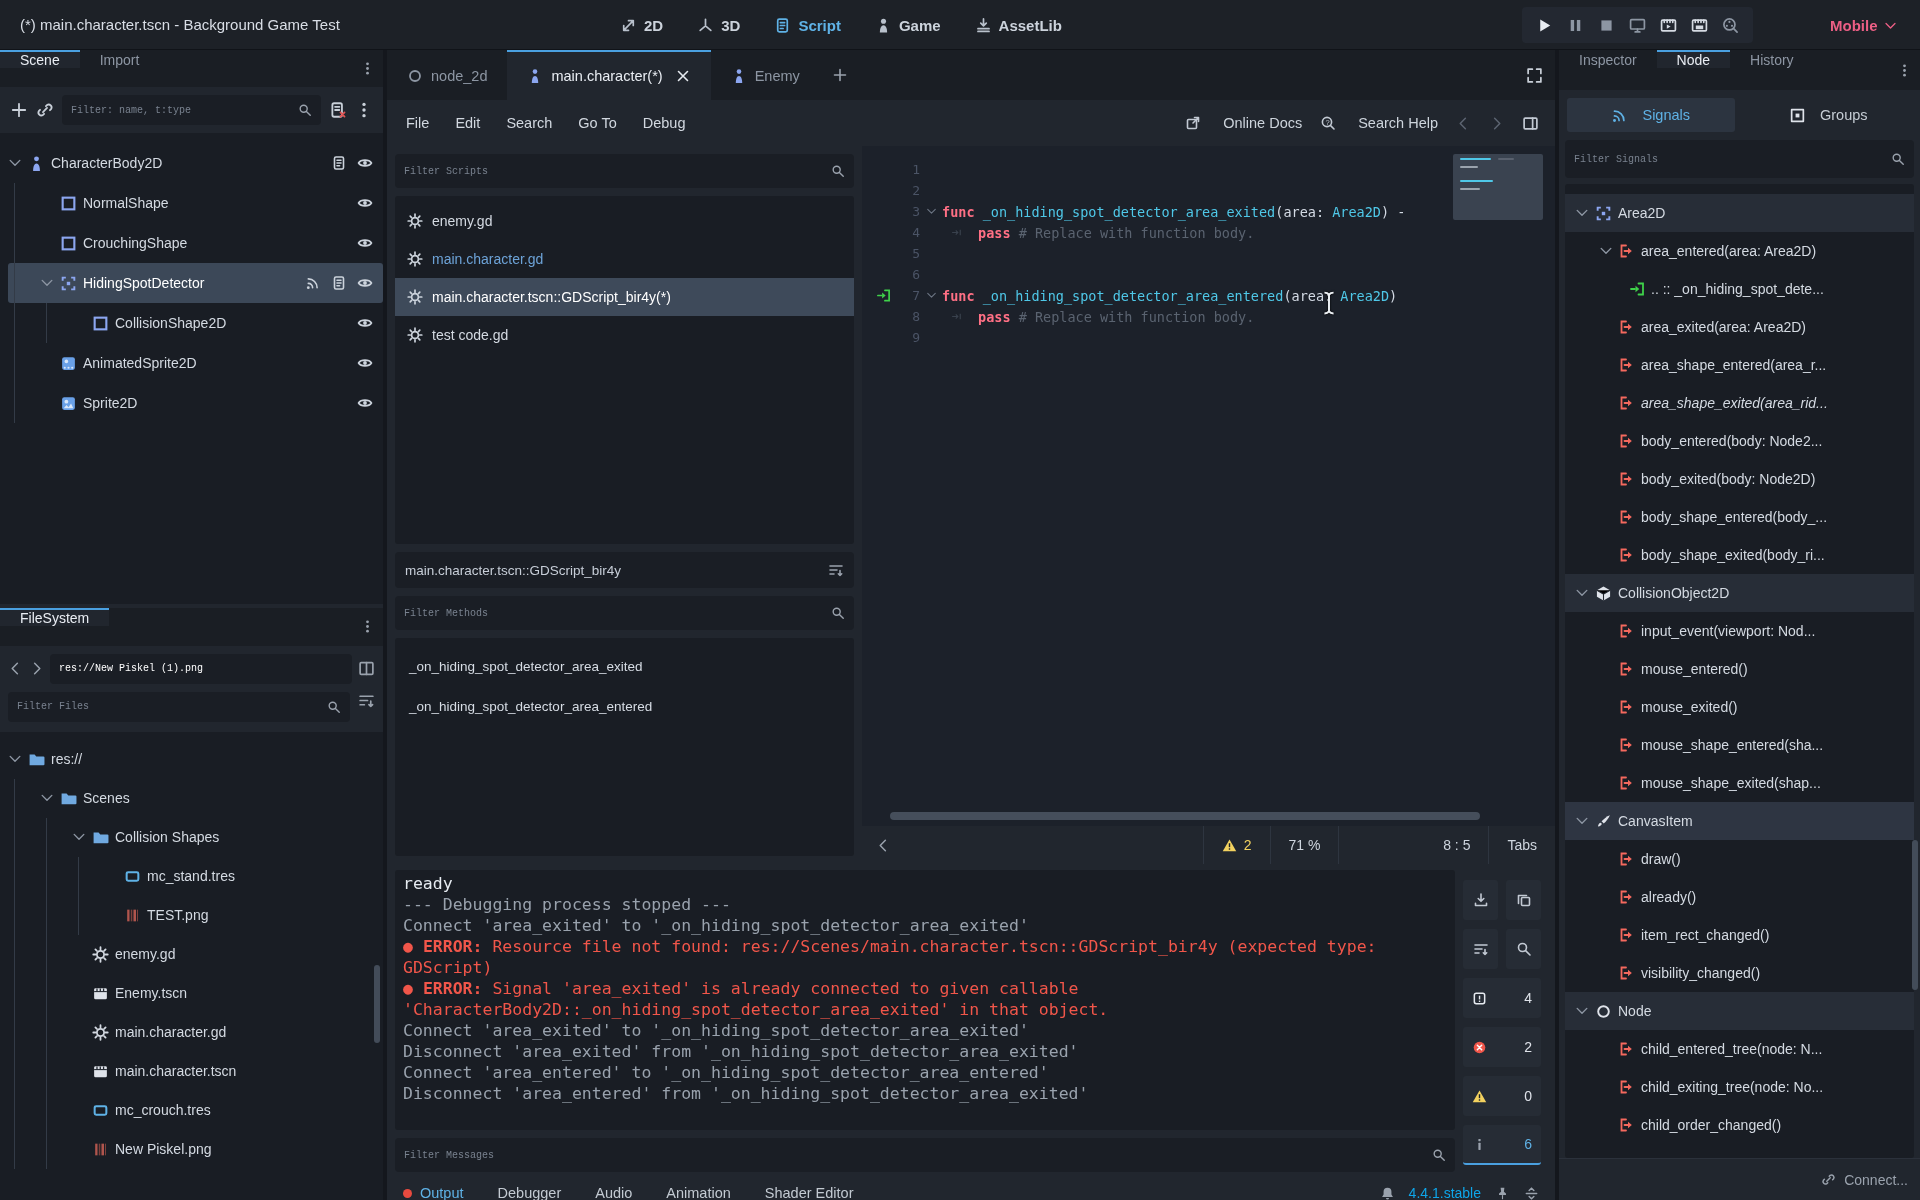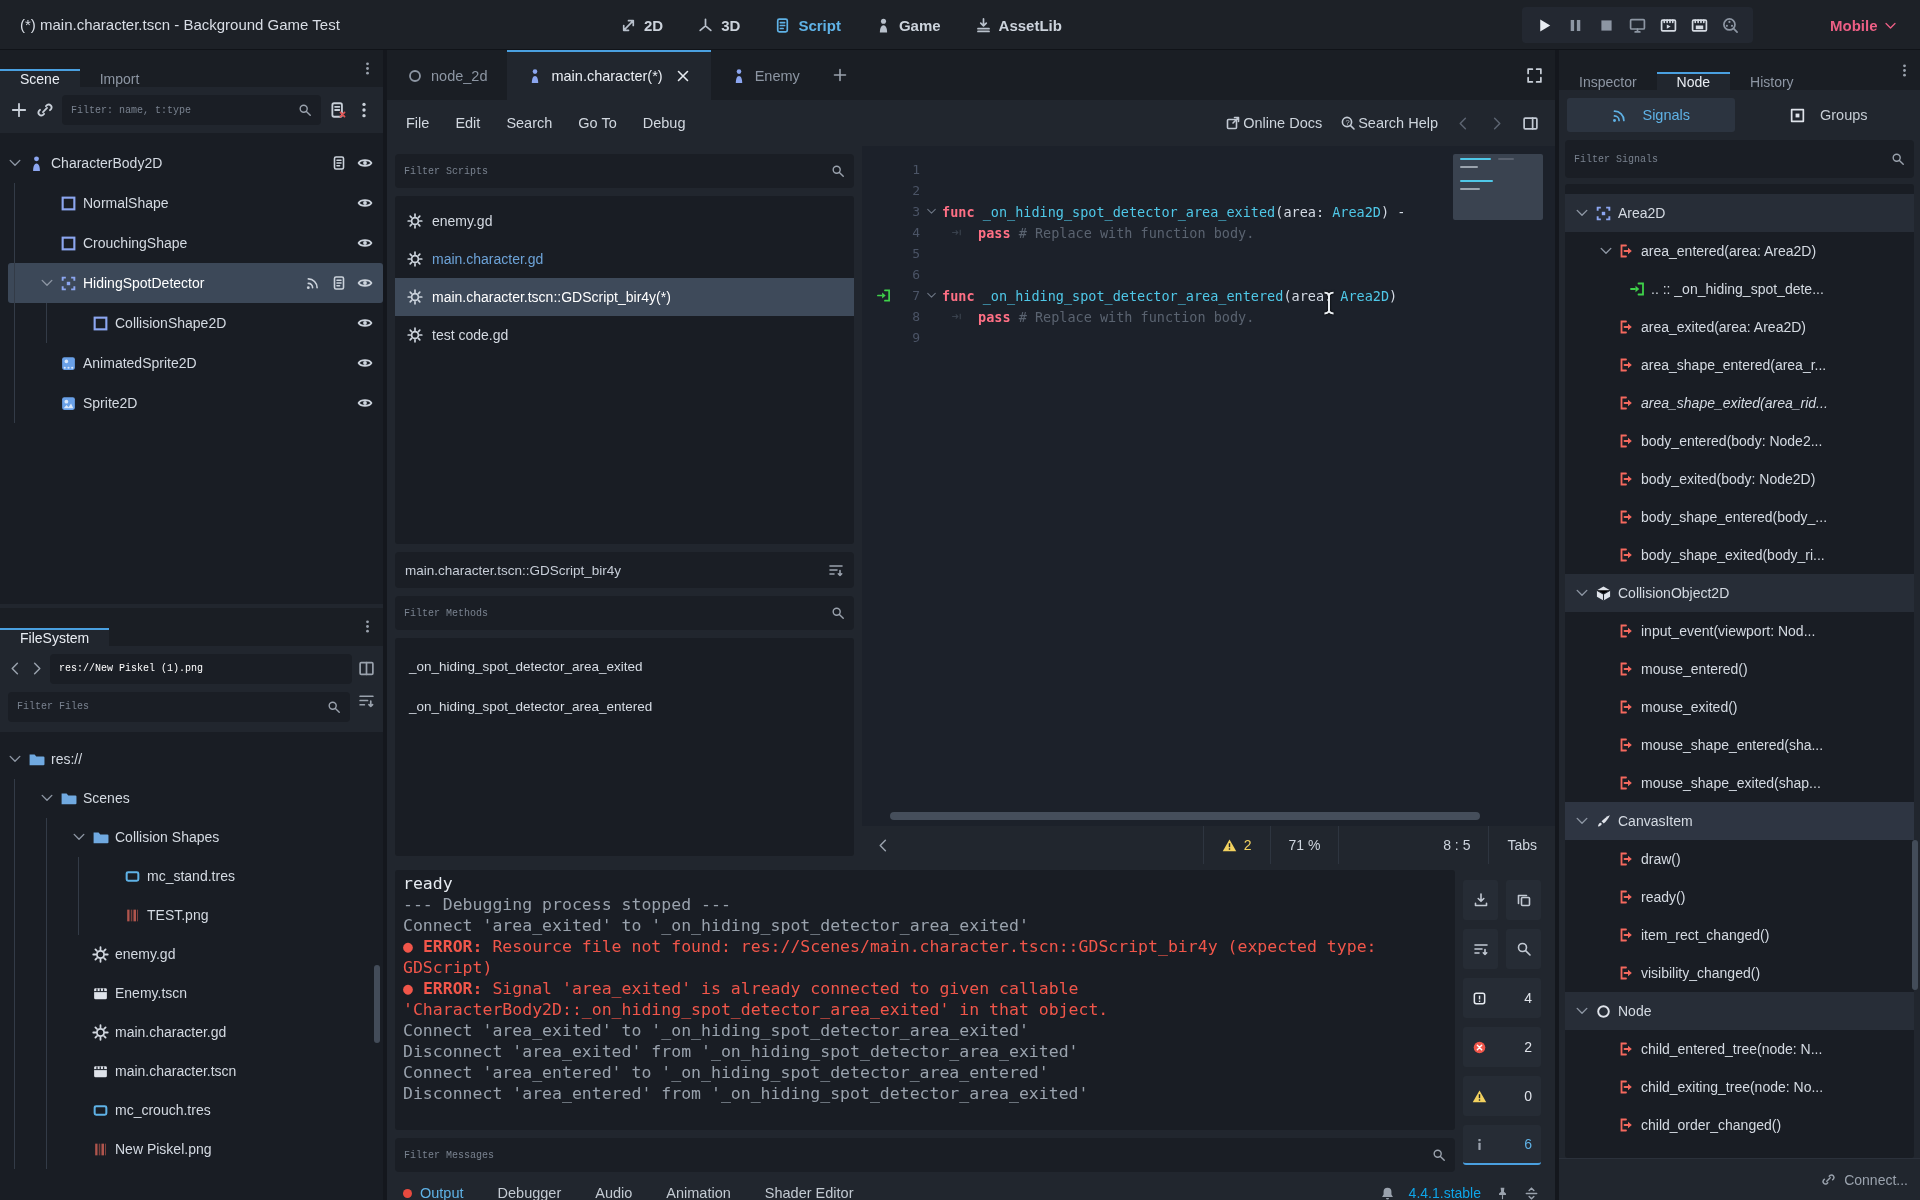--- a/index.html
+++ b/index.html
@@ -22,21 +22,21 @@
   #title{font-size:15px;color:#d9dee6}
   #workspaces{position:absolute;left:620px;top:0;height:50px;display:flex;align-items:center;gap:34px}
   .ws{display:flex;align-items:center;gap:7px;font-size:15px;font-weight:bold;color:#ccd3dc;cursor:default}
   .ws .ic{width:17px;height:17px;color:#b9c1cc}
   .ws.active{color:var(--accent)} .ws.active .ic{color:var(--accent)}
   #rungroup{position:absolute;left:1522px;top:7px;height:36px;background:#232831;border-radius:4px;display:flex;align-items:center;gap:14px;padding:0 14px}
   #rungroup .ic{width:17px;height:17px}
   #profile{position:absolute;left:1830px;top:0;height:50px;display:flex;align-items:center;gap:6px;color:var(--pink);font-weight:bold;font-size:15px}
   #profile .ic{width:13px;height:13px}
   
-  .tabstrip{background:var(--strip);display:flex;align-items:flex-end;position:relative}
+  .tabstrip{background:var(--strip);display:flex;align-items:flex-start;position:relative}
   .dtab{display:flex;align-items:center;gap:8px;padding:0 20px;color:var(--dim);font-size:14px;border-top:2px solid transparent}
   .dtab.active{background:var(--panel);color:#e9edf3;border-top-color:var(--tabline)}
   .dots{width:15px;height:15px;color:#9aa2ad;margin-left:auto;align-self:center;margin-right:8px}
   .fieldwrap{background:var(--field);border-radius:4px;display:flex;align-items:center;padding:0 9px;gap:6px}
   .fieldwrap input{flex:1;background:transparent;border:none;outline:none;color:#ffffff;font-family:Liberation Mono, monospace;font-size:10px;min-width:0}
   .fieldwrap input::placeholder{color:var(--ph)}
   .fieldwrap .ic{width:14px;height:14px;color:#9aa2ad}
   .trow{display:flex;align-items:center;gap:6px;font-size:14px;color:#d4dae2;position:relative;flex:none}
   .trow .fold{width:14px;height:14px;color:#8d96a3;flex:none}
   .trow .spacer{width:14px;flex:none}
@@ -67,21 +67,21 @@
   #centercol{left:387px;top:50px;width:1168px;height:814px;background:var(--panel);display:flex;flex-direction:column}
   #scriptTabs{height:50px;align-items:stretch}
   #scriptTabs .dtab{font-size:14.5px}
   #scriptTabs .dtab .ic{width:16px;height:16px}
   #scriptTabs .close{width:13px;height:13px;color:#e6eaf0;margin-left:4px}
   #scriptTabs .plus{width:16px;height:16px;color:#9aa2ad;align-self:center;margin-left:12px}
   #scriptTabs .expand{width:17px;height:17px;color:#c9d0d9;align-self:center;margin-left:auto;margin-right:12px}
   #menubar{height:46px;display:flex;align-items:center;padding:0 6px;background:var(--panel)}
   .menu{padding:0 13px;font-size:14.5px;color:#d2d8e0}
   #menuRight{margin-left:auto;display:flex;align-items:center;gap:18px;padding-right:10px}
-  #menuRight .lnk{display:flex;align-items:center;gap:2px;font-size:14.5px;color:#cdd4dc}
+  #menuRight .lnk{display:flex;align-items:center;gap:22px;font-size:14.5px;color:#cdd4dc}
   #menuRight .lnk .ic{width:16px;height:16px;color:#c2c9d3}
   #menuRight .nav{width:15px;height:15px;color:#9aa2ad}
   #menuRight .nav.dis{color:#5c6471}
   #menuRight .pane{width:17px;height:17px;color:#c2c9d3}
   #edbody{flex:1;display:flex;min-height:0}
   #leftpane{width:475px;display:flex;flex-direction:column;padding:8px;gap:8px}
   #leftpane .fieldwrap{height:34px;flex:none}
   #scriptsList{height:348px;background:var(--tree);border-radius:3px;padding-top:6px;display:flex;flex-direction:column}
   .srow{height:38px;display:flex;align-items:center;gap:9px;padding:0 12px;font-size:14px;color:#d4dae2}
   .srow .ic{width:16px;height:16px;color:#ccd3dc}
@@ -1315,21 +1315,21 @@
       </div>
       <div class="trow" style="padding-left: 34px;">
         <span class="spacer"></span>
         <span class="ic sig-ic">
           <svg viewBox="0 0 16 16" fill="none" stroke="currentColor" stroke-width="1.8" stroke-linecap="round">
             <path d="M7 2.5H2.5v11H7"></path>
             <path d="M5.5 8h4"></path>
             <path d="M9 4.8 12.8 8 9 11.2z" fill="currentColor" stroke="none"></path>
           </svg>
         </span>
-        <span>ready()</span>
+        <span>already()</span>
       </div>
       <div class="trow" style="padding-left: 34px;">
         <span class="spacer"></span>
         <span class="ic sig-ic">
           <svg viewBox="0 0 16 16" fill="none" stroke="currentColor" stroke-width="1.8" stroke-linecap="round">
             <path d="M7 2.5H2.5v11H7"></path>
             <path d="M5.5 8h4"></path>
             <path d="M9 4.8 12.8 8 9 11.2z" fill="currentColor" stroke="none"></path>
           </svg>
         </span>

